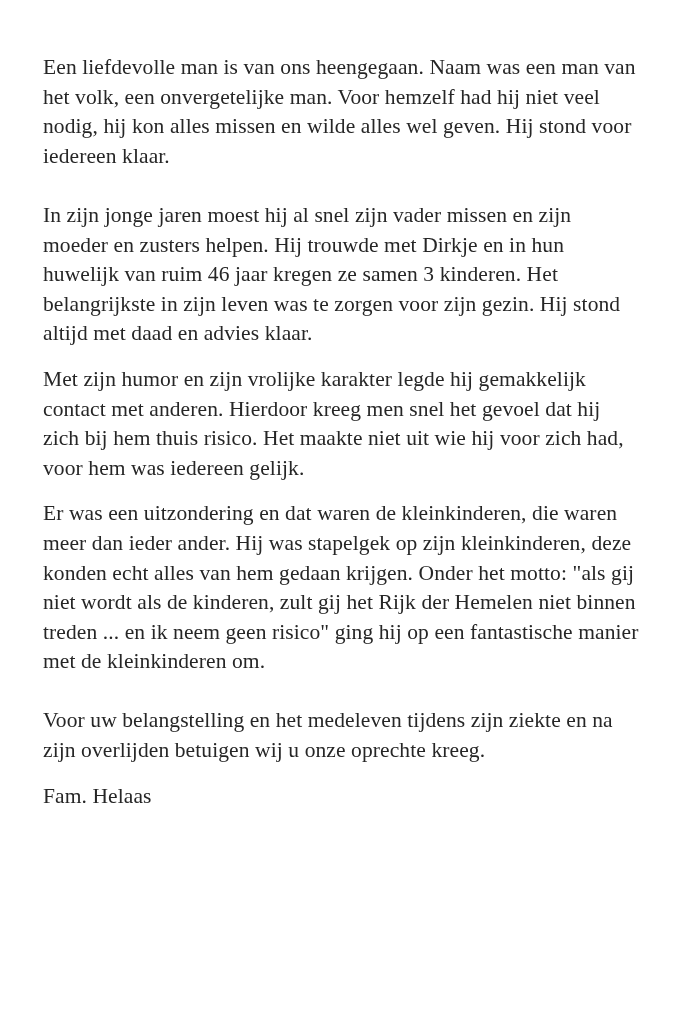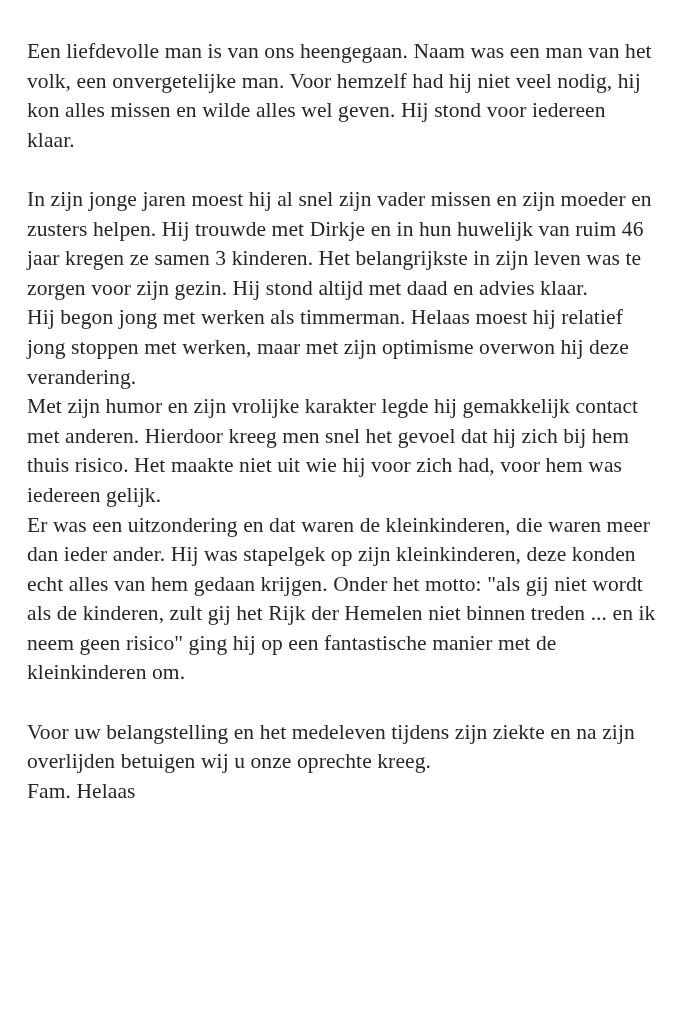--- a/index.html
+++ b/index.html
@@ -17,39 +17,38 @@
     overflow: hidden;
   }
   .text-body {
     font-family: "Liberation Serif", "DejaVu Serif", serif;
     font-size: 21.5px;
     line-height: 29.6px;
     color: #262626;
     letter-spacing: 0.1px;
   }
   .text-body p {
-    margin: 0;
+    margin: 16px;
     padding: 0;
   }
   
   .section-gap {
     margin-top: 29.6px !important;
   }
 </style>
 </head>
 <body>
 
 <div class="page">
   <div class="text-body">
 
     <p>Een liefdevolle man is van ons heengegaan. Naam was een man van het volk, een onvergetelijke man. Voor hemzelf had hij niet veel nodig, hij kon alles missen en wilde alles wel geven. Hij stond voor iedereen klaar.</p>
 
     <p class="section-gap">In zijn jonge jaren moest hij al snel zijn vader missen en zijn moeder en zusters helpen. Hij trouwde met Dirkje en in hun huwelijk van ruim 46 jaar kregen ze samen 3 kinderen. Het belangrijkste in zijn leven was te zorgen voor zijn gezin. Hij stond altijd met daad en advies klaar.</p>
 
-    <p>Hij begon jong met werken als timmerman. Helaas moest hij relatief jong stoppen met werken, maar met zijn optimisme overwon hij deze verandering.</p>
 
     <p>Met zijn humor en zijn vrolijke karakter legde hij gemakkelijk contact met anderen. Hierdoor kreeg men snel het gevoel dat hij zich bij hem thuis risico. Het maakte niet uit wie hij voor zich had, voor hem was iedereen gelijk.</p>
 
     <p>Er was een uitzondering en dat waren de kleinkinderen, die waren meer dan ieder ander. Hij was stapelgek op zijn kleinkinderen, deze konden echt alles van hem gedaan krijgen. Onder het motto: "als gij niet wordt als de kinderen, zult gij het Rijk der Hemelen niet binnen treden ... en ik neem geen risico" ging hij op een fantastische manier met de kleinkinderen om.</p>
 
 
     <p class="section-gap">Voor uw belangstelling en het medeleven tijdens zijn ziekte en na zijn overlijden betuigen wij u onze oprechte kreeg.</p>
 
     <p>Fam. Helaas</p>
 

